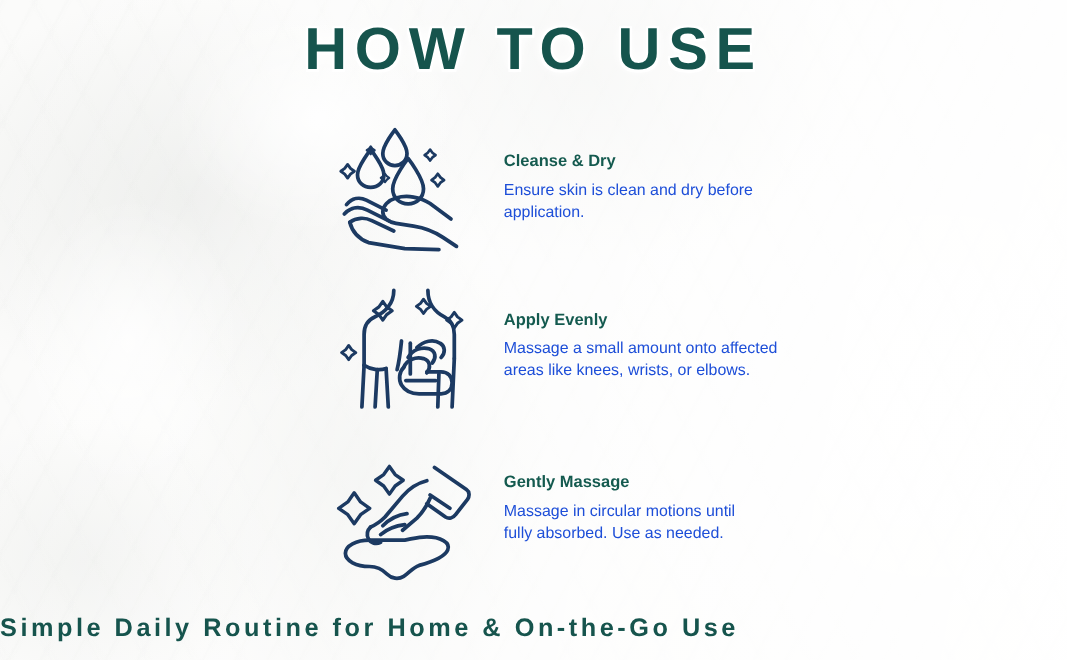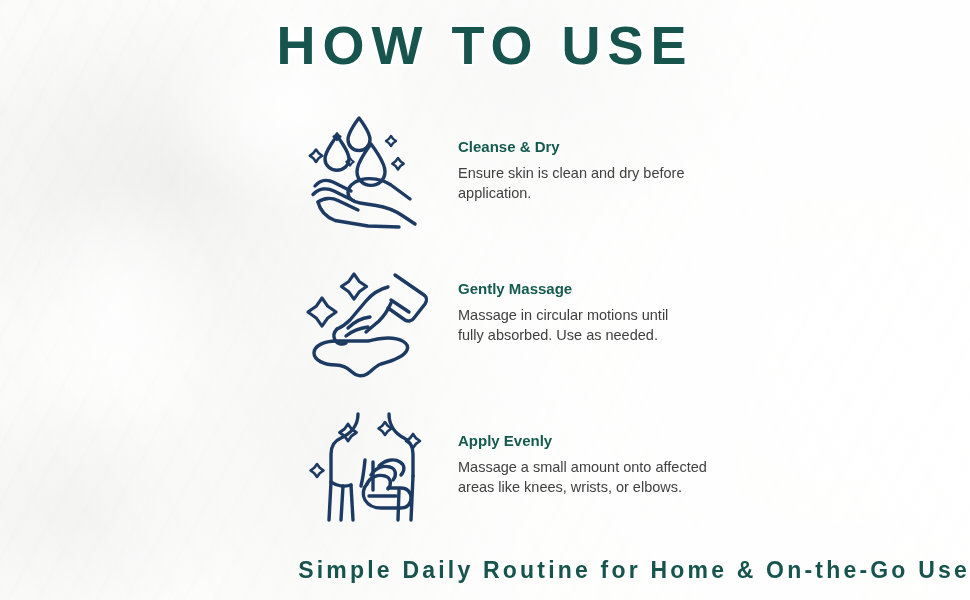--- a/index.html
+++ b/index.html
@@ -107,21 +107,21 @@
     padding-left: 8px;
   }
   .step-title {
     color: #145a4f;
     font-size: 15px;
     font-weight: 700;
     margin: 0 0 7px 0;
     line-height: 1.1;
   }
   .step-desc {
-    color: #404040;
+    color: #1d4ed8;
     font-size: 14.5px;
     line-height: 1.42;
     margin: 0;
     max-width: 240px;
   }
 
   
   .step-1 .step-text { padding-top: 46px; }
   .step-1 .step-icon { padding-top: 2px; }
   .step-2 .step-text { padding-top: 40px; }
@@ -131,21 +131,21 @@
 
   .step-2 .step-desc { max-width: 250px; }
   .step-3 .step-desc { max-width: 230px; }
 
   
   .footer-wrap {
     position: absolute;
     left: 0;
     bottom: 16px;
     width: 970px;
-    text-align: right;
+    text-align: left;
   }
   .footer {
     display: inline-block;
     color: #16544d;
     font-size: 23px;
     font-weight: 700;
     letter-spacing: 3.2px;
   }
 </style>
 </head>
@@ -186,46 +186,20 @@
           <path d="M64 80 C74 77 86 79 95 85 L114 99"></path>
           <path d="M22 102 C24 110 30 117 39 120.5 L72 126 L103 127"></path>
         </svg>
       </div>
       <div class="step-text">
         <p class="step-title">Cleanse &amp; Dry</p>
         <p class="step-desc">Ensure skin is clean and dry before application.</p>
       </div>
     </div>
 
-    <div class="step step-3">
-      <div class="step-icon">
-        <svg width="140" height="118" viewBox="0 0 140 118" fill="none" stroke="#1c3a62" stroke-width="3.4" stroke-linecap="round" stroke-linejoin="round">
-
-          <path d="M58 12 l5.2 7.4 7.4 5.2 -7.4 5.2 -5.2 7.4 -5.2 -7.4 -7.4 -5.2 7.4 -5.2 Z" stroke-width="3.1"></path>
-          <path d="M26 36 l5.8 8.3 8.3 5.8 -8.3 5.8 -5.8 8.3 -5.8 -8.3 -8.3 -5.8 8.3 -5.8 Z" stroke-width="3.1"></path>
-
-          <path d="M99 13 L128 33 C131 35 131 39 129 42 L118 56 C116 59 112 60 109 58 L92 46"></path>
-          <path d="M95 38 L113 50"></path>
-
-          <path d="M95 41 C92 48 88 54 83 59 L70 70"></path>
-          <path d="M92 25 C84 27 76 32 70 39 L54 58 C50 62 46 65 41 67"></path>
-
-          <path d="M52 66 C58 60 66 56 74 55"></path>
-          <path d="M50 74 C56 69 64 66 72 65"></path>
-          <path d="M41 67 C38 70 37 74 39 78 C41 82 46 83 50 81"></path>
-
-          <path d="M40 79 C28 79 18 84 18 91 C18 98 28 103 40 103 C47 103 52 106 56 110 C60 114 66 115 71 112 C76 109 79 104 85 102 C96 99 108 95 111 88 C114 81 104 76 92 76 C84 76 78 78 72 79 Z"></path>
-        </svg>
-      </div>
-      <div class="step-text">
-        <p class="step-title">Gently Massage</p>
-        <p class="step-desc">Massage in circular motions until fully absorbed. Use as needed.</p>
-      </div>
-    </div>
-
     <div class="step step-2">
       <div class="step-icon">
         <svg width="130" height="126" viewBox="0 0 130 126" fill="none" stroke="#1c3a62" stroke-width="3.4" stroke-linecap="round" stroke-linejoin="round">
 
           <path d="M57 10 C57 22 49 30 40 34 C33 37 30 43 30 50 L30 78"></path>
           <path d="M30 78 L28 116"></path>
           <path d="M30 78 C36 82 44 83 50 81"></path>
           <path d="M42 82 L40 116"></path>
           <path d="M50 81 L52 116"></path>
 
@@ -247,19 +221,45 @@
           <path d="M112 30 l2.9 4.1 4.1 2.9 -4.1 2.9 -2.9 4.1 -2.9 -4.1 -4.1 -2.9 4.1 -2.9 Z" stroke-width="2.7"></path>
           <path d="M16 60 l2.7 3.8 3.8 2.7 -3.8 2.7 -2.7 3.8 -2.7 -3.8 -3.8 -2.7 3.8 -2.7 Z" stroke-width="2.6"></path>
         </svg>
       </div>
       <div class="step-text">
         <p class="step-title">Apply Evenly</p>
         <p class="step-desc">Massage a small amount onto affected areas like knees, wrists, or elbows.</p>
       </div>
     </div>
 
+    <div class="step step-3">
+      <div class="step-icon">
+        <svg width="140" height="118" viewBox="0 0 140 118" fill="none" stroke="#1c3a62" stroke-width="3.4" stroke-linecap="round" stroke-linejoin="round">
+
+          <path d="M58 12 l5.2 7.4 7.4 5.2 -7.4 5.2 -5.2 7.4 -5.2 -7.4 -7.4 -5.2 7.4 -5.2 Z" stroke-width="3.1"></path>
+          <path d="M26 36 l5.8 8.3 8.3 5.8 -8.3 5.8 -5.8 8.3 -5.8 -8.3 -8.3 -5.8 8.3 -5.8 Z" stroke-width="3.1"></path>
+
+          <path d="M99 13 L128 33 C131 35 131 39 129 42 L118 56 C116 59 112 60 109 58 L92 46"></path>
+          <path d="M95 38 L113 50"></path>
+
+          <path d="M95 41 C92 48 88 54 83 59 L70 70"></path>
+          <path d="M92 25 C84 27 76 32 70 39 L54 58 C50 62 46 65 41 67"></path>
+
+          <path d="M52 66 C58 60 66 56 74 55"></path>
+          <path d="M50 74 C56 69 64 66 72 65"></path>
+          <path d="M41 67 C38 70 37 74 39 78 C41 82 46 83 50 81"></path>
+
+          <path d="M40 79 C28 79 18 84 18 91 C18 98 28 103 40 103 C47 103 52 106 56 110 C60 114 66 115 71 112 C76 109 79 104 85 102 C96 99 108 95 111 88 C114 81 104 76 92 76 C84 76 78 78 72 79 Z"></path>
+        </svg>
+      </div>
+      <div class="step-text">
+        <p class="step-title">Gently Massage</p>
+        <p class="step-desc">Massage in circular motions until fully absorbed. Use as needed.</p>
+      </div>
+    </div>
+
   </div>
 
   <div class="footer-wrap">
     <span class="footer">Simple Daily Routine for Home &amp; On-the-Go Use</span>
   </div>
 
 </div>
 
 </body></html>

